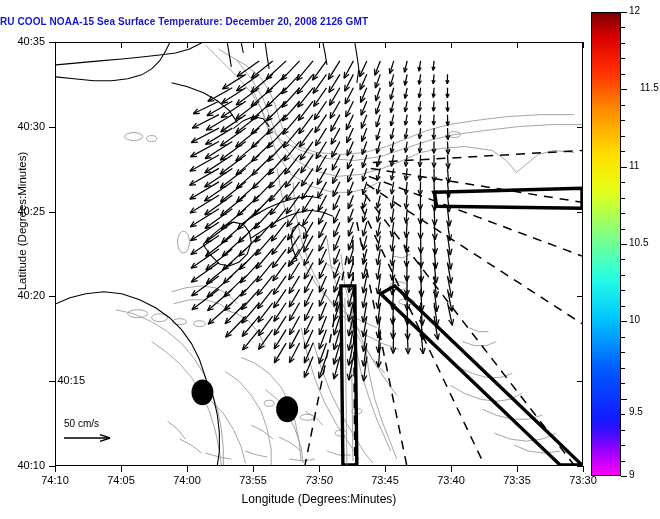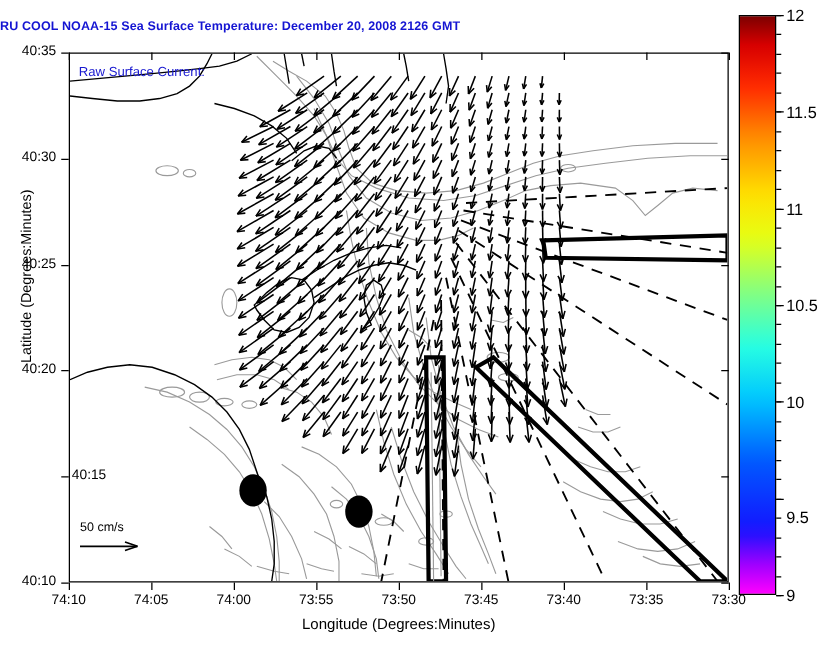--- a/index.html
+++ b/index.html
@@ -33,21 +33,21 @@
        width:46px;white-space:nowrap;}
   #xlabel{position:absolute;left:55px;top:492px;width:528px;text-align:center;
           font-size:12px;color:#000;}
   #ylabel{position:absolute;left:-88px;top:215px;width:220px;text-align:center;
           font-size:11.5px;color:#000;transform:rotate(-90deg);}
 
   
   #cbar{position:absolute;left:591px;top:12px;width:30px;height:464px;
         border:1px solid #000;box-sizing:border-box;}
   .cbtick{position:absolute;left:621px;width:6px;height:1px;background:#000;}
-  .cbtl{position:absolute;left:629px;font-size:13px;color:#000;
+  .cbtl{position:absolute;left:629px;font-size:10px;color:#000;
         white-space:nowrap;}
 </style>
 </head>
 <body>
 
 <div id="title">RU COOL  NOAA-15  Sea Surface Temperature:  December 20, 2008 2126 GMT</div>
 
 <div id="plot">
 
   <svg id="plotsvg" viewBox="0 0 528 424" preserveAspectRatio="none">
@@ -921,21 +921,20 @@
         <path d="M308.7,339.7 L307.0,333.5M308.7,339.7 L312.0,334.1"></path>
       </g>
 
     <g fill="#000">
       <ellipse cx="147" cy="351" rx="11" ry="13"></ellipse>
       <ellipse cx="232" cy="368" rx="11" ry="13"></ellipse>
     </g>
   </svg>
 
   <div id="annot">
-    <div>Raw Surface Current:</div>
   </div>
 
   <div id="scalekey">
     <span class="lbl">50 cm/s</span>
     <svg width="56" height="14">
       <line x1="2" y1="7" x2="48" y2="7" stroke="#000" stroke-width="1.4"></line>
       <path d="M48,7 L38,3.6 M48,7 L38,10.4" stroke="#000" stroke-width="1.4" fill="none"></path>
     </svg>
   </div>
 </div>
@@ -947,21 +946,21 @@
     <div class="tick" style="left: 121px; top: 466px; width: 1px; height: 6px;"></div>
     <div class="xtl" style="left: 98px; top: 474px;">74:05</div>
     <div class="tick" style="left: 121px; top: 42px; width: 1px; height: 6px;"></div>
     <div class="tick" style="left: 187px; top: 466px; width: 1px; height: 6px;"></div>
     <div class="xtl" style="left: 164px; top: 474px;">74:00</div>
     <div class="tick" style="left: 187px; top: 42px; width: 1px; height: 6px;"></div>
     <div class="tick" style="left: 253px; top: 466px; width: 1px; height: 6px;"></div>
     <div class="xtl" style="left: 230px; top: 474px;">73:55</div>
     <div class="tick" style="left: 253px; top: 42px; width: 1px; height: 6px;"></div>
     <div class="tick" style="left: 319px; top: 466px; width: 1px; height: 6px;"></div>
-    <div class="xtl" style="left: 296px; top: 474px;">73:50</div>
+    <div class="xtl" style="left: 296px; top: 474px; font-style: italic;">73:50</div>
     <div class="tick" style="left: 319px; top: 42px; width: 1px; height: 6px;"></div>
     <div class="tick" style="left: 385px; top: 466px; width: 1px; height: 6px;"></div>
     <div class="xtl" style="left: 362px; top: 474px;">73:45</div>
     <div class="tick" style="left: 385px; top: 42px; width: 1px; height: 6px;"></div>
     <div class="tick" style="left: 451px; top: 466px; width: 1px; height: 6px;"></div>
     <div class="xtl" style="left: 428px; top: 474px;">73:40</div>
     <div class="tick" style="left: 451px; top: 42px; width: 1px; height: 6px;"></div>
     <div class="tick" style="left: 517px; top: 466px; width: 1px; height: 6px;"></div>
     <div class="xtl" style="left: 494px; top: 474px;">73:35</div>
     <div class="tick" style="left: 517px; top: 42px; width: 1px; height: 6px;"></div>
@@ -989,21 +988,21 @@
   </div>
 
 <div id="xlabel">Longitude (Degrees:Minutes)</div>
 <div id="ylabel">Latitude (Degrees:Minutes)</div>
 
 <div id="cbar" style="background: linear-gradient(rgb(125, 0, 0) 0%, rgb(170, 0, 0) 2.5%, rgb(215, 0, 0) 5%, rgb(229, 14, 0) 7.5%, rgb(244, 29, 0) 10%, rgb(255, 46, 0) 12.5%, rgb(255, 73, 0) 15%, rgb(255, 101, 0) 17.5%, rgb(255, 129, 0) 20%, rgb(255, 153, 0) 22.5%, rgb(255, 174, 0) 25%, rgb(255, 195, 0) 27.5%, rgb(255, 217, 0) 30%, rgb(250, 231, 4) 32.5%, rgb(242, 241, 11) 35%, rgb(233, 251, 17) 37.5%, rgb(214, 255, 38) 40%, rgb(188, 255, 67) 42.5%, rgb(161, 255, 96) 45%, rgb(135, 255, 125) 47.5%, rgb(110, 255, 152) 50%, rgb(85, 255, 178) 52.5%, rgb(60, 255, 204) 55%, rgb(38, 252, 227) 57.5%, rgb(27, 237, 235) 60%, rgb(16, 221, 243) 62.5%, rgb(4, 206, 252) 65%, rgb(0, 185, 255) 67.5%, rgb(0, 160, 255) 70%, rgb(0, 135, 255) 72.5%, rgb(0, 110, 255) 75%, rgb(1, 87, 255) 77.5%, rgb(5, 72, 255) 80%, rgb(9, 58, 255) 82.5%, rgb(13, 43, 255) 85%, rgb(18, 29, 255) 87.5%, rgb(44, 16, 255) 90%, rgb(103, 7, 255) 92.5%, rgb(160, 0, 255) 95%, rgb(207, 0, 255) 97.5%, rgb(255, 0, 255) 100%);"></div>
 <div id="cbar-ticks">
     <div class="cbtick" style="top: 12px;"></div>
     <div class="cbtl" style="top: 5px;">12</div>
     <div class="cbtick" style="top: 89.3333px;"></div>
-    <div class="cbtl" style="top: 82.3333px;">11.5</div>
+    <div class="cbtl" style="top: 82.3333px; margin-left: 11px;">11.5</div>
     <div class="cbtick" style="top: 166.667px;"></div>
     <div class="cbtl" style="top: 159.667px;">11</div>
     <div class="cbtick" style="top: 244px;"></div>
     <div class="cbtl" style="top: 237px;">10.5</div>
     <div class="cbtick" style="top: 321.333px;"></div>
     <div class="cbtl" style="top: 314.333px;">10</div>
     <div class="cbtick" style="top: 398.667px;"></div>
     <div class="cbtl" style="top: 406px;">9.5</div>
     <div class="cbtick" style="top: 476px;"></div>
     <div class="cbtl" style="top: 469px;">9</div>

